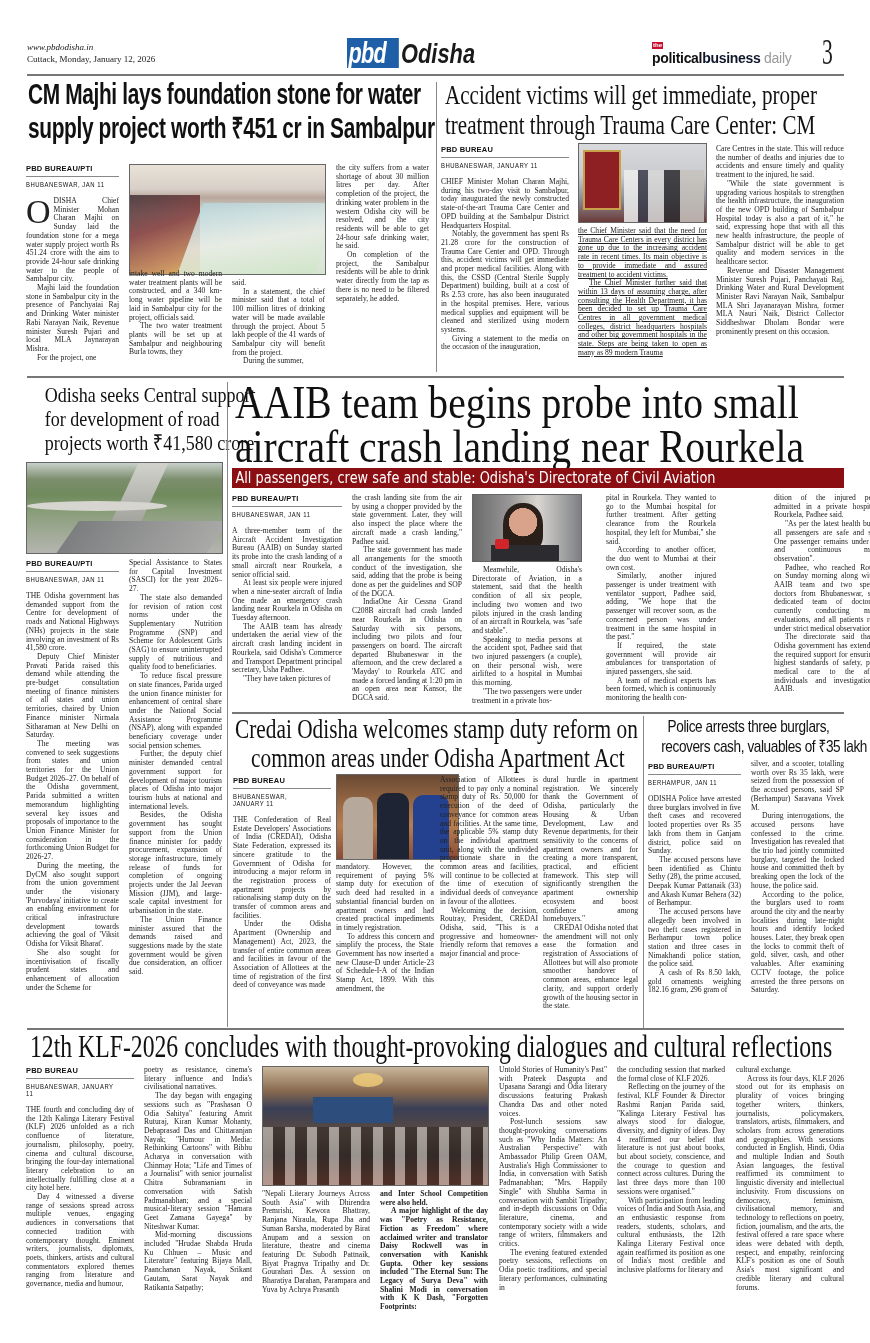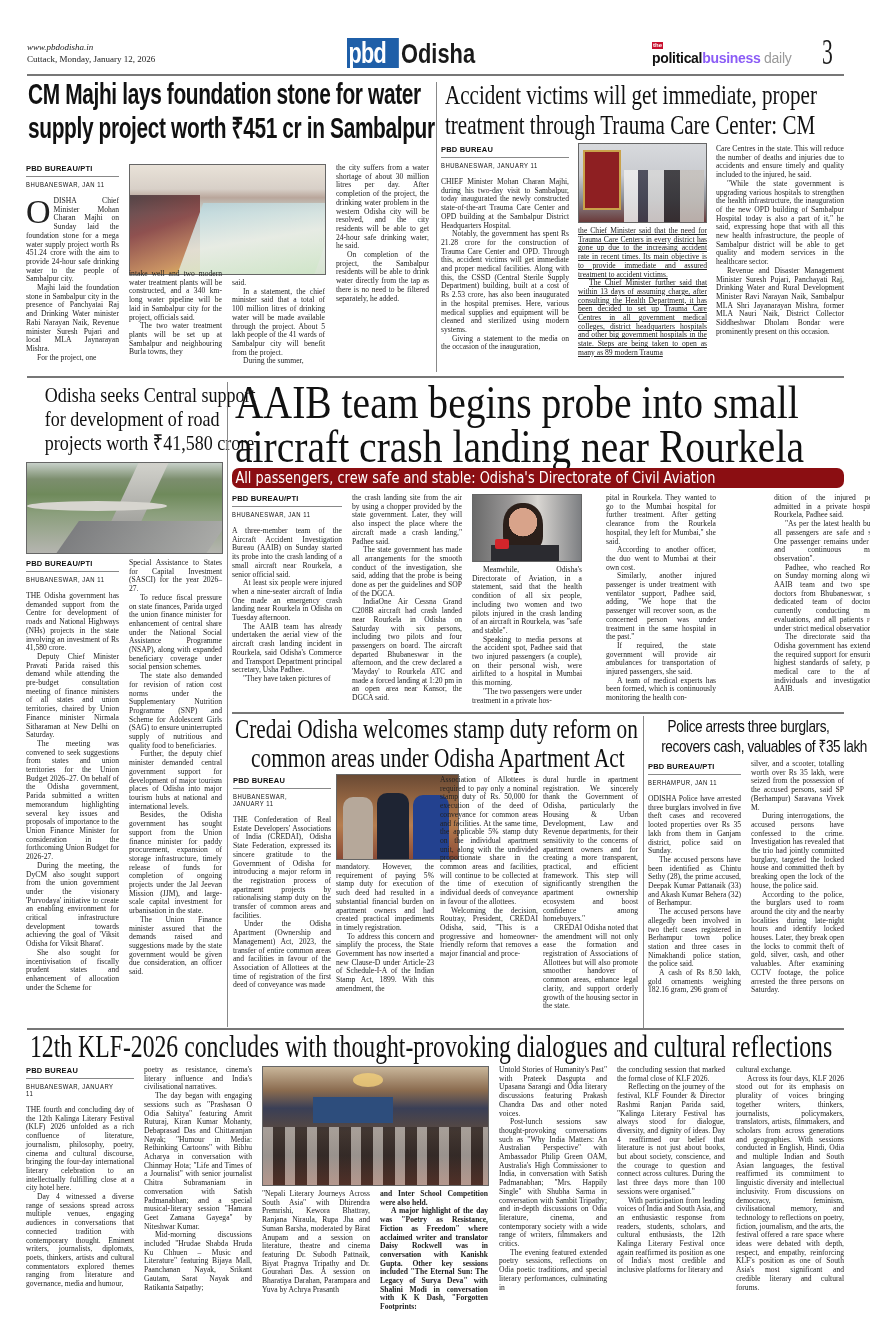--- a/index.html
+++ b/index.html
@@ -18,29 +18,29 @@
 .photo{position:absolute;border:1px solid #666;overflow:hidden}
 .cap-drop{float:left;font-size:34px;line-height:28px;margin:1px 3px 0 0;font-family:"Liberation Serif",serif}
 </style>
 </head>
 <body>
 
 <div class="abs" style="left:27px;top:40px;width:817px;height:34px;">
   <div class="abs" style="left:0;top:2px;font-size:9px;font-style:italic;font-family:'Liberation Serif',serif;">www.pbdodisha.in</div>
   <div class="abs" style="left:0;top:14px;font-size:9px;font-family:'Liberation Serif',serif;">Cuttack, Monday, January 12, 2026</div>
 
-  <div class="abs" style="left:320px;top:-4px;height:32px;display:flex;align-items:flex-end;">
+  <div class="abs" style="left:320px;top:-4px;height:32px;display:flex;align-items:flex-end;font-style:italic;">
     <span style="background:#1f5fa8;color:#fff;font-family:'Liberation Sans',sans-serif;font-weight:bold;font-size:30px;line-height:30px;padding:0 2px;letter-spacing:-1px;transform:scaleX(.72);transform-origin:left bottom;display:inline-block;width:72px;">pbd</span>
     <span style="font-family:'Liberation Sans',sans-serif;font-weight:bold;font-size:28px;line-height:28px;color:#1a1a1a;margin-left:-18px;transform:scaleX(.78);transform-origin:left bottom;display:inline-block;">Odisha</span>
   </div>
 
   <div class="abs" style="left:625px;top:2px;height:28px;">
     <span style="position:absolute;left:0;top:0;background:#c8102e;color:#fff;font-family:'Liberation Sans',sans-serif;font-weight:bold;font-size:6px;line-height:7px;padding:0 1px;">the</span>
     <span style="position:absolute;left:0;top:8px;white-space:nowrap;font-family:'Liberation Sans',sans-serif;font-weight:bold;font-size:14px;line-height:16px;letter-spacing:-.3px;">
-      <span style="color:#111;">political</span><span style="color:#8b5cf6;">business</span>
+      <span style="color:#111;">political</span><span style="color:#0f172a;">business</span>
       <span style="color:#9a9a9a;font-weight:normal;">daily</span>
     </span>
   </div>
   <div class="abs" style="left:795px;top:-6px;font-family:'Liberation Serif',serif;font-size:36px;line-height:36px;transform:scaleX(.6);transform-origin:left top;">3</div>
 </div>
 <div class="hrule" style="left:27px;top:74px;width:817px;"></div>
 
 <div>
   <div class="abs hl-cond" style="left:28px;top:78px;font-size:29px;line-height:32px;white-space:nowrap;transform:scaleX(.72);">CM Majhi lays foundation stone for water</div>
   <div class="abs hl-cond" style="left:28px;top:112px;font-size:29px;line-height:32px;white-space:nowrap;transform:scaleX(.72);">supply project worth ₹451 cr in Sambalpur</div>
@@ -97,21 +97,21 @@
     <div style="position:absolute;left:4px;top:6px;width:38px;height:60px;background:#8e1f22;border:2px solid #c9a14a;"></div>
     <div style="position:absolute;left:45px;top:26px;width:80px;height:54px;background:linear-gradient(90deg,#eee 0 18%,#3a3a4a 18% 30%,#d7d7d7 30% 50%,#2c2a2e 50% 70%,#c6c1bc 70%);opacity:.85"></div>
 
   </div>
 
   <div class="abs txt" style="left:578px;top:227px;width:129px;text-decoration:underline;">
     <p class="first">the Chief Minister said that the need for Trauma Care Centers in every district has gone up due to the increasing accident rate in recent times. Its main objective is to provide immediate and assured treatment to accident victims.</p>
     <p>The Chief Minister further said that within 13 days of assuming charge, after consulting the Health Department, it has been decided to set up Trauma Care Centres in all government medical colleges, district headquarters hospitals and other big government hospitals in the state. Steps are being taken to open as many as 89 modern Trauma</p>
   </div>
   <div class="abs txt" style="left:716px;top:145px;width:128px;">
-    <p class="first">Care Centres in the state. This will reduce the number of deaths and injuries due to accidents and ensure timely and quality included to the injured, he said.</p>
+    <p class="first">Care Centres in the state. This will reduce the number of deaths and injuries due to accidents and ensure timely and quality treatment to the injured, he said.</p>
     <p>"While the state government is upgrading various hospitals to strengthen the health infrastructure, the inauguration of the new OPD building of Sambalpur Hospital today is also a part of it," he said, expressing hope that with all this new health infrastructure, the people of Sambalpur district will be able to get quality and modern services in the healthcare sector.</p>
     <p>Revenue and Disaster Management Minister Suresh Pujari, Panchayati Raj, Drinking Water and Rural Development Minister Ravi Narayan Naik, Sambalpur MLA Shri Jayanarayan Mishra, former MLA Nauri Naik, District Collector Siddheshwar Dholam Bondar were prominently present on this occasion.</p>
   </div>
 </div>
 
 <div class="hrule" style="left:27px;top:376px;width:817px;"></div>
 
 <div>
   <div class="abs hl-serif" style="left:27px;top:383px;width:196px;text-align:center;font-size:22px;line-height:24px;white-space:nowrap;transform:scaleX(.82);transform-origin:center top;">Odisha seeks Central support</div>
   <div class="abs hl-serif" style="left:27px;top:407px;width:196px;text-align:center;font-size:22px;line-height:24px;white-space:nowrap;transform:scaleX(.82);transform-origin:center top;">for development of road</div>
@@ -130,34 +130,34 @@
     <div class="txt">
       <p class="first">THE Odisha government has demanded support from the Centre for development of roads and National Highways (NHs) projects in the state involving an investment of Rs 41,580 crore.</p>
       <p>Deputy Chief Minister Pravati Parida raised this demand while attending the pre-budget consultation meeting of finance ministers of all states and union territories, chaired by Union Finance minister Nirmala Sitharaman at New Delhi on Saturday.</p>
       <p>The meeting was convened to seek suggestions from states and union territories for the Union Budget 2026–27. On behalf of the Odisha government, Parida submitted a written memorandum highlighting several key issues and proposals of importance to the Union Finance Minister for consideration in the forthcoming Union Budget for 2026-27.</p>
       <p>During the meeting, the DyCM also sought support from the union government under the visionary 'Purvodaya' initiative to create an enabling environment for critical infrastructure development towards achieving the goal of 'Viksit Odisha for Viksit Bharat'.</p>
       <p>She also sought for incentivisation of fiscally prudent states and enhancement of allocation under the Scheme for</p>
     </div>
   </div>
   <div class="abs txt" style="left:129px;top:559px;width:93px;">
     <p class="first">Special Assistance to States for Capital Investment (SASCI) for the year 2026–27.</p>
+    <p>The state also demanded for revision of ration cost norms under the Supplementary Nutrition Programme (SNP) and Scheme for Adolescent Girls (SAG) to ensure uninterrupted supply of nutritious and quality food to beneficiaries.</p>
     <p>To reduce fiscal pressure on state finances, Parida urged the union finance minister for enhancement of central share under the National Social Assistance Programme (NSAP), along with expanded beneficiary coverage under social pension schemes.</p>
-    <p>The state also demanded for revision of ration cost norms under the Supplementary Nutrition Programme (SNP) and Scheme for Adolescent Girls (SAG) to ensure uninterrupted supply of nutritious and quality food to beneficiaries.</p>
     <p>Further, the deputy chief minister demanded central government support for development of major tourism places of Odisha into major tourism hubs at national and international levels.</p>
     <p>Besides, the Odisha government has sought support from the Union finance minister for paddy procurement, expansion of storage infrastructure, timely release of funds for completion of ongoing projects under the Jal Jeevan Mission (JJM), and large-scale capital investment for urbanisation in the state.</p>
     <p>The Union Finance minister assured that the demands raised and suggestions made by the state government would be given due consideration, an officer said.</p>
   </div>
 </div>
 
 <div class="vrule" style="left:227px;top:382px;height:645px;"></div>
 
 <div>
   <div class="abs hl-serif" style="left:235px;top:379px;font-size:46px;line-height:48px;white-space:nowrap;transform:scaleX(.86);">AAIB team begins probe into small</div>
   <div class="abs hl-serif" style="left:235px;top:423px;font-size:46px;line-height:48px;white-space:nowrap;transform:scaleX(.86);">aircraft crash landing near Rourkela</div>
-  <div class="abs" style="left:232px;top:468px;width:612px;height:20px;background:#8b0e12;overflow:hidden;border-radius:7px;">
+  <div class="abs" style="left:232px;top:468px;width:612px;height:20px;background:#8b0e12;overflow:hidden;">
     <div style="color:#fff;font-family:'DejaVu Sans',sans-serif;font-size:15px;line-height:20px;padding-left:4px;white-space:nowrap;transform:scaleX(.86);transform-origin:left center;">All passengers, crew safe and stable: Odisha's Directorate of Civil Aviation</div>
   </div>
 
   <div class="abs" style="left:232px;top:494px;width:110px;">
     <div class="byline">PBD BUREAU/PTI</div>
     <div class="dateline">BHUBANESWAR, JAN 11</div>
     <div class="txt">
       <p class="first">A three-member team of the Aircraft Accident Investigation Bureau (AAIB) on Sunday started its probe into the crash landing of a small aircraft near Rourkela, a senior official said.</p>
       <p>At least six people were injured when a nine-seater aircraft of India One made an emergency crash landing near Rourkela in Odisha on Tuesday afternoon.</p>
       <p>The AAIB team has already undertaken the aerial view of the aircraft crash landing incident in Rourkela, said Odisha's Commerce and Transport Department principal secretary, Usha Padhee.</p>

